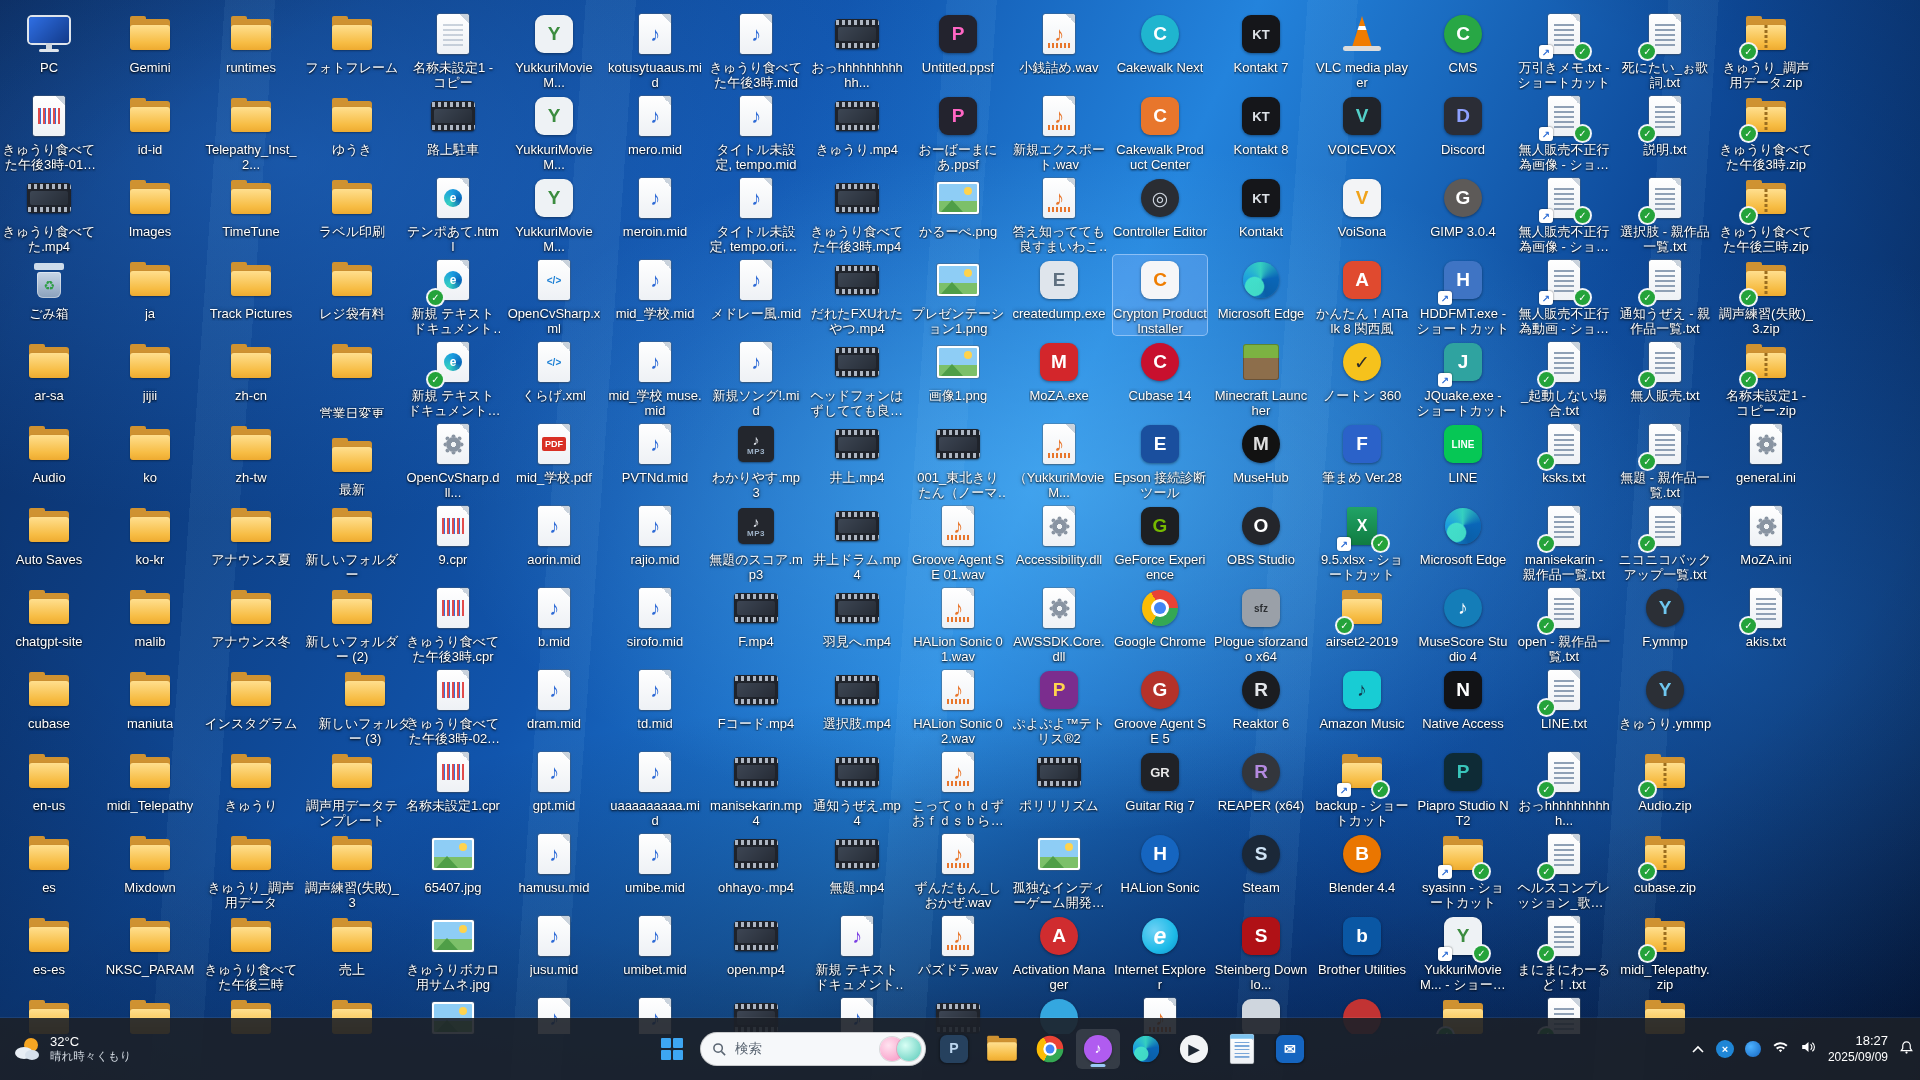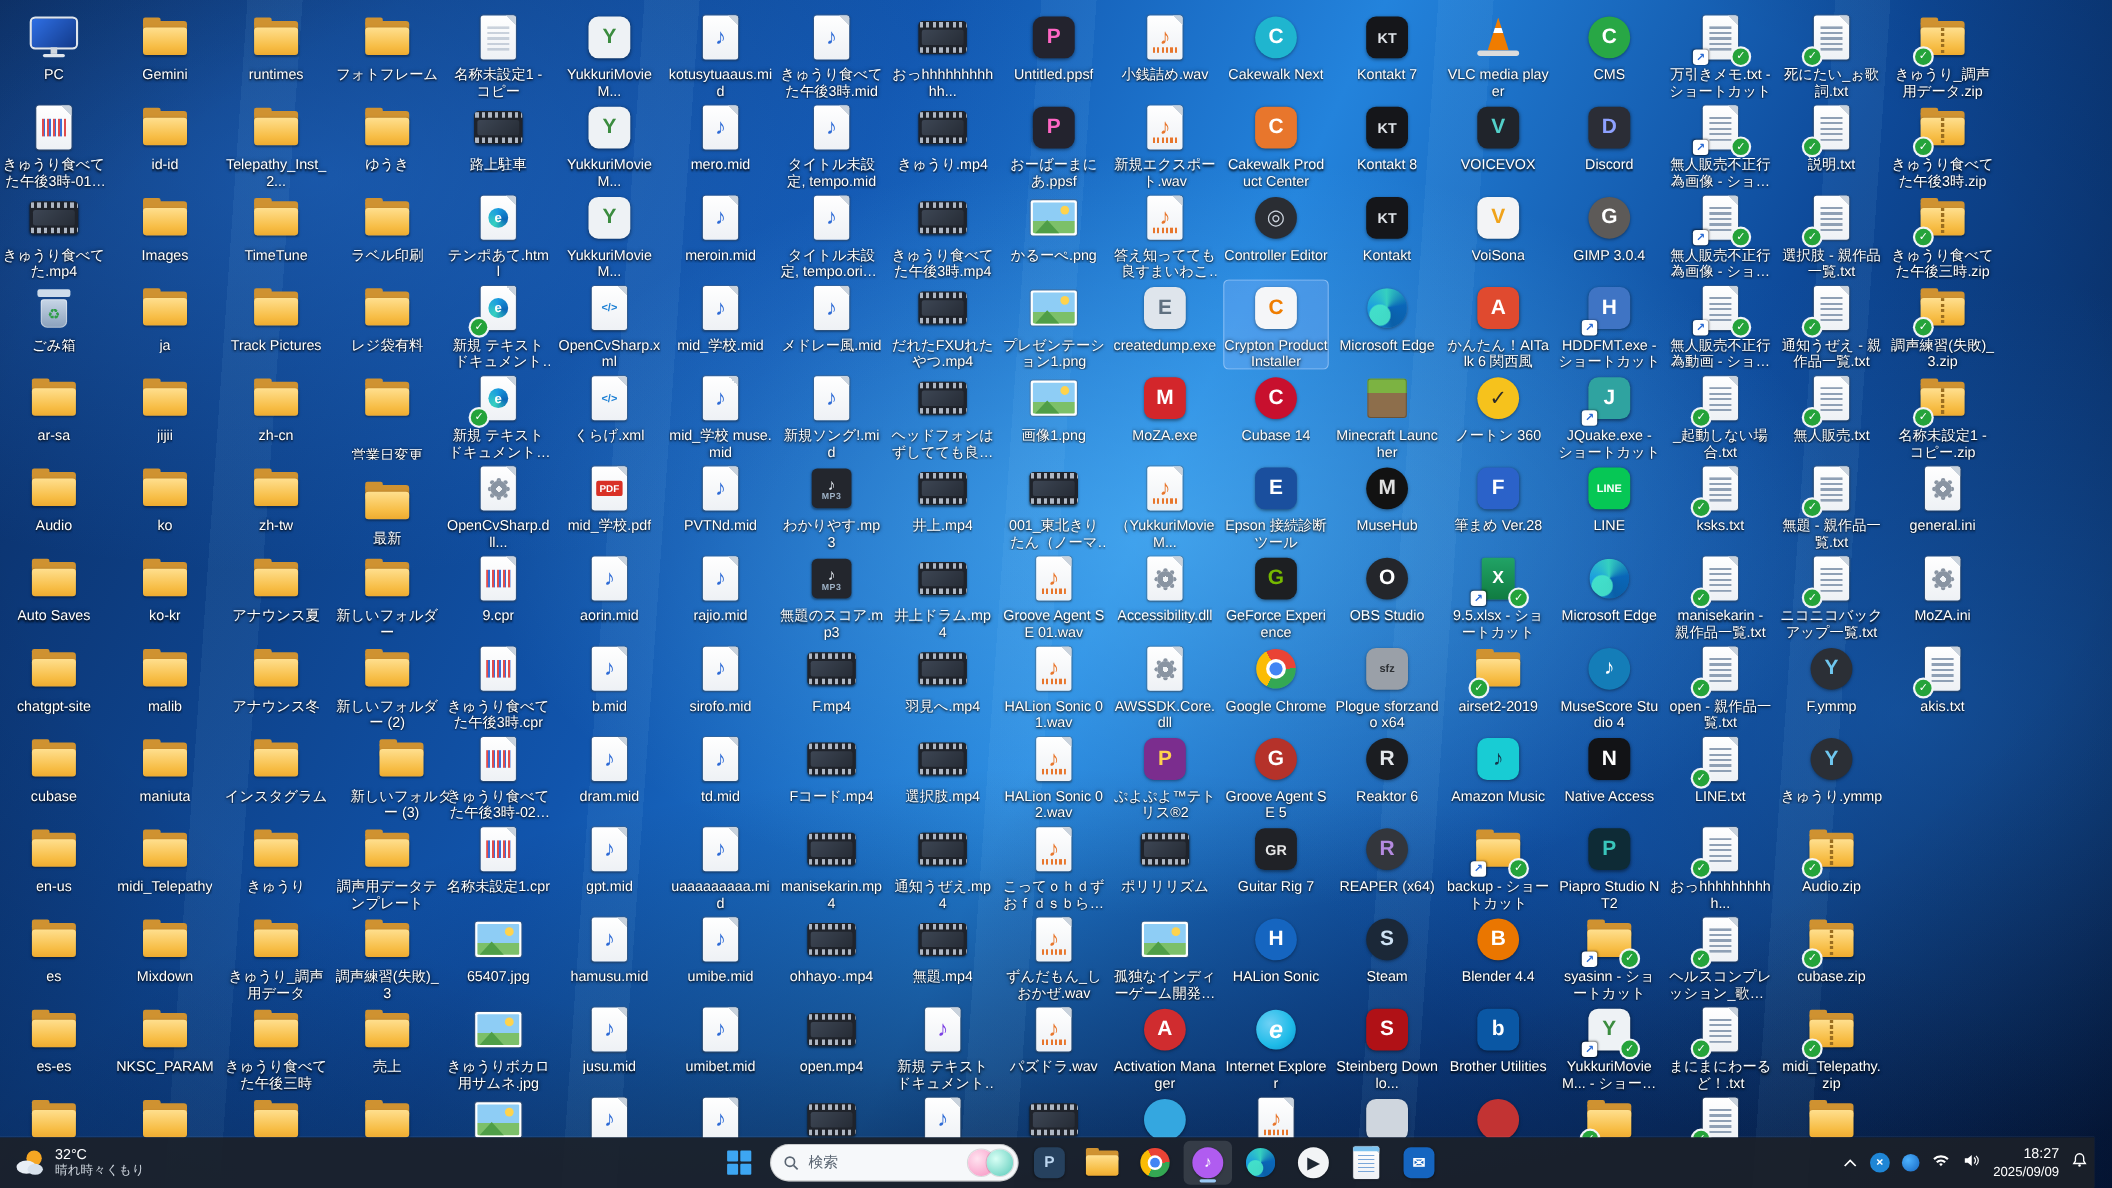--- a/index.html
+++ b/index.html
@@ -77,21 +77,21 @@
   .chromeb::after{content:"";position:absolute;inset:12px;border-radius:50%;background:#4285f4}
   .edgeb{width:36px;height:36px;border-radius:50%;background:
     radial-gradient(circle at 32% 68%,rgba(70,230,200,.9) 0 26%,transparent 30%),
     conic-gradient(from 160deg,#0a5fa8,#1b9ce0 30%,#35d0c0 55%,#0a66b8 78%,#0a5fa8);box-shadow:0 1px 3px rgba(0,0,0,.4)}
   .iee{width:36px;height:36px;border-radius:50%;background:radial-gradient(circle at 35% 35%,#6fd1f5,#1ebbe8 60%,#0f8ec9);color:#fff;font-size:23px;font-weight:bold;font-style:italic;display:flex;align-items:center;justify-content:center;box-shadow:0 1px 3px rgba(0,0,0,.4)}
   .bk{position:absolute;left:-2px;bottom:-2px;width:15px;height:15px;border-radius:50%;background:#24a33a;color:#fff;font-size:10px;font-weight:bold;display:flex;align-items:center;justify-content:center;box-shadow:0 0 0 2px #f2f5f8;z-index:3}
   .bk.br{left:auto;right:-3px}
   .bs{position:absolute;left:-2px;bottom:-2px;width:14px;height:14px;border-radius:3px;background:#fff;color:#2b6bd4;font-size:10px;font-weight:bold;display:flex;align-items:center;justify-content:center;box-shadow:0 0 2px rgba(0,0,0,.6);z-index:2}
 
   
-  #taskbar{position:absolute;left:0;right:16px;bottom:0;height:46px;background:rgba(28,32,40,.90);box-shadow:0 -1px 0 rgba(255,255,255,.07);z-index:10}
+  #taskbar{position:absolute;left:0;right:0;bottom:0;height:62px;background:rgba(28,32,40,.90);box-shadow:0 -1px 0 rgba(255,255,255,.07);z-index:10}
   button{background:none;border:none;cursor:pointer}
   .tb-left{position:absolute;left:2px;top:3px;bottom:3px;display:flex;align-items:center;gap:8px;padding:0 10px;border-radius:6px}
   .wtxt{display:flex;flex-direction:column;justify-content:center;line-height:1.2}
   .wtemp{font-size:13px;color:#fff}
   .wcond{font-size:11.5px;color:#cfd6de}
   .tb-center{position:absolute;left:650px;top:0;bottom:0;display:flex;align-items:center;gap:6px}
   .tb-btn{width:44px;height:40px;border-radius:6px;display:flex;align-items:center;justify-content:center;position:relative}
   .tb-btn .ic{transform:scale(.74)}
   .tb-btn.active{background:rgba(255,255,255,.12)}
   .tb-btn.active::after{content:"";position:absolute;bottom:2px;left:50%;transform:translateX(-50%);width:15px;height:3px;border-radius:2px;background:#9ac9f5}
@@ -690,21 +690,21 @@
         <div class="edgeb"></div>
       </div>
       <div class="lbl">Microsoft Edge</div>
     </div>
     <div class="dicon" style="left: 1314px; top: 254px;">
       <div class="ic">
         <div class="appbox" style="background:#e04a2f;border-radius:9px;color:#ffffff">
           <span style="font-size:19px">A</span>
         </div>
       </div>
-      <div class="lbl">かんたん！AITalk 6 関西風</div>
+      <div class="lbl">かんたん！AITalk 8 関西風</div>
     </div>
     <div class="dicon" style="left: 1415px; top: 254px;">
       <div class="ic">
         <div class="appbox" style="background:#3f74c4;border-radius:9px;color:#ffffff">
           <span style="font-size:19px">H</span>
         </div>
         <i class="bs">↗</i>
       </div>
       <div class="lbl">HDDFMT.exe - ショートカット</div>
     </div>

